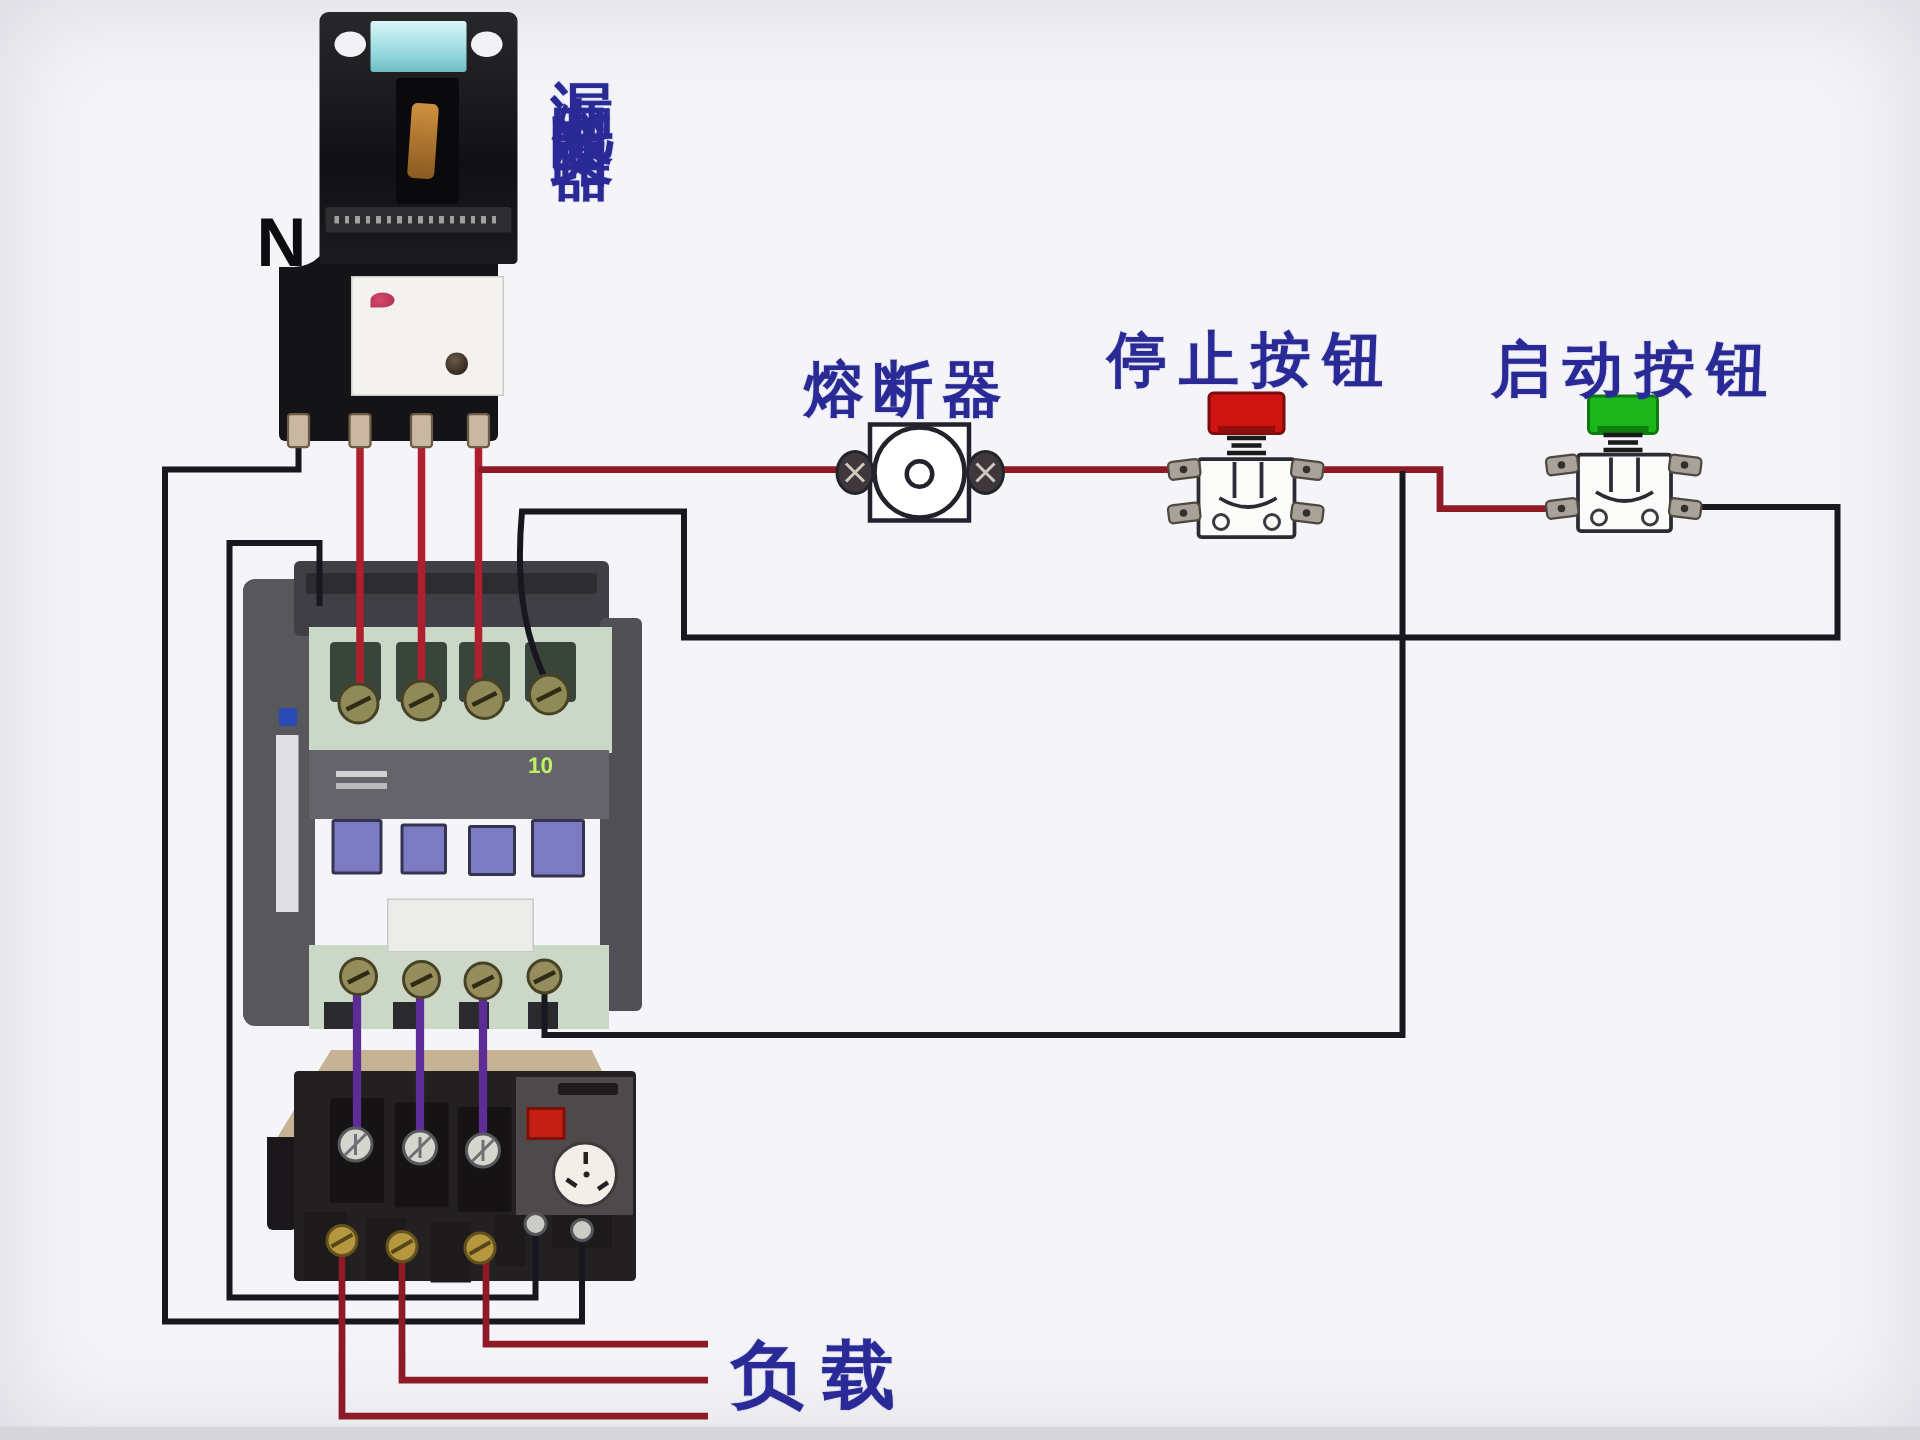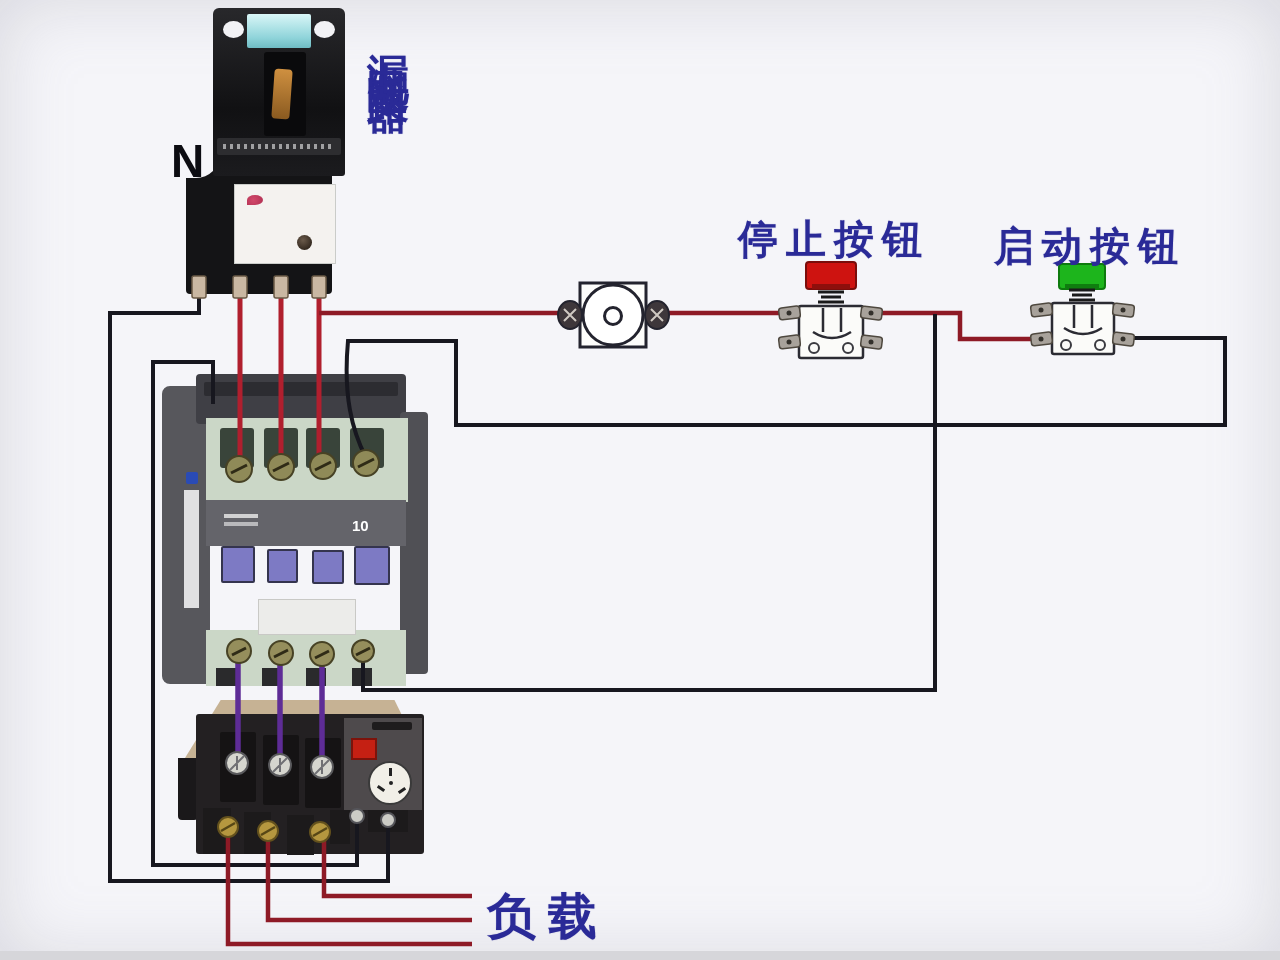--- a/index.html
+++ b/index.html
@@ -60,21 +60,21 @@
   .ctc-left .logo{left:24px;top:86px;width:12px;height:12px;background:#2a4bb5;border-radius:2px;}
   .ctc-tophouse{left:196px;top:374px;width:210px;height:50px;background:#3f3f45;border-radius:4px;z-index:5;}
   .ctc-tophouse:after{content:"";position:absolute;left:8px;top:8px;width:194px;height:14px;background:#2c2c31;border-radius:2px;}
   .ctc-right{left:400px;top:412px;width:28px;height:262px;background:#505055;border-radius:4px;z-index:5;}
   .ctc-topstrip{left:206px;top:418px;width:202px;height:84px;background:#cbd7c7;z-index:6;}
   .ctc-topstrip .rc{top:10px;width:34px;height:40px;background:#39443a;border-radius:3px;}
   .ctc-botstrip{left:206px;top:630px;width:200px;height:56px;background:#cbd7c7;z-index:6;}
   .ctc-botstrip .nt{top:38px;width:20px;height:18px;background:#2a2a2c;}
   .ctc-mid{left:206px;top:500px;width:200px;height:46px;background:#64646a;z-index:6;}
   .ctc-mid .mk{left:18px;top:14px;width:34px;height:4px;background:rgba(255,255,255,.7);box-shadow:0 8px 0 rgba(255,255,255,.55);}
-  .ctc-mid .num{left:146px;top:17px;position:absolute;color:#ffffff;font-size:15px;font-weight:700;}
+  .ctc-mid .num{left:146px;top:2px;position:absolute;color:#bef264;font-size:15px;font-weight:700;}
   .ctc-btn{background:#7d7ac4;border:2px solid #34344e;border-radius:2px;z-index:7;}
   .ctc-white{left:258px;top:599px;width:98px;height:36px;background:#ececea;border:1px solid #c9c9c6;z-index:7;}
 
   
   .rel-top{left:185px;top:700px;width:238px;height:58px;background:#c6b294;
            clip-path:polygon(0% 100%,15% 0%,88% 0%,100% 100%);z-index:5;}
   .rel-body{left:196px;top:714px;width:228px;height:140px;background:#232022;border-radius:3px;z-index:6;}
   .rel-right{left:344px;top:718px;width:78px;height:92px;background:#4e4a4c;z-index:7;}
   .rel-right .slot{left:28px;top:4px;width:40px;height:8px;background:#1e1c1d;border-radius:2px;}
   .rel-tower{background:#151314;border-radius:2px;z-index:7;}
@@ -309,17 +309,18 @@
       <circle cx="320" cy="832" r="10" fill="#b5973f" stroke="#63511d" stroke-width="2"></circle>
       <path d="M221,831 l14,-8 M261,835 l14,-8 M313,836 l14,-8" stroke="#574716" stroke-width="2.5" fill="none"></path>
     </g>
     <g>
       <circle cx="357" cy="816" r="7" fill="#ccccc6" stroke="#55555a" stroke-width="2"></circle>
       <circle cx="388" cy="820" r="7" fill="#ccccc6" stroke="#55555a" stroke-width="2"></circle>
     </g>
   </svg>
 
   <div class="lbl lbl-breaker">漏电断路器</div>
+  <div class="lbl lbl-fuse">熔断器</div>
   <div class="lbl lbl-stop">停止按钮</div>
   <div class="lbl lbl-start">启动按钮</div>
   <div class="lbl lbl-load">负载</div>
   <div class="lbl lbl-n">N</div>
 </div>
 
 </body></html>

